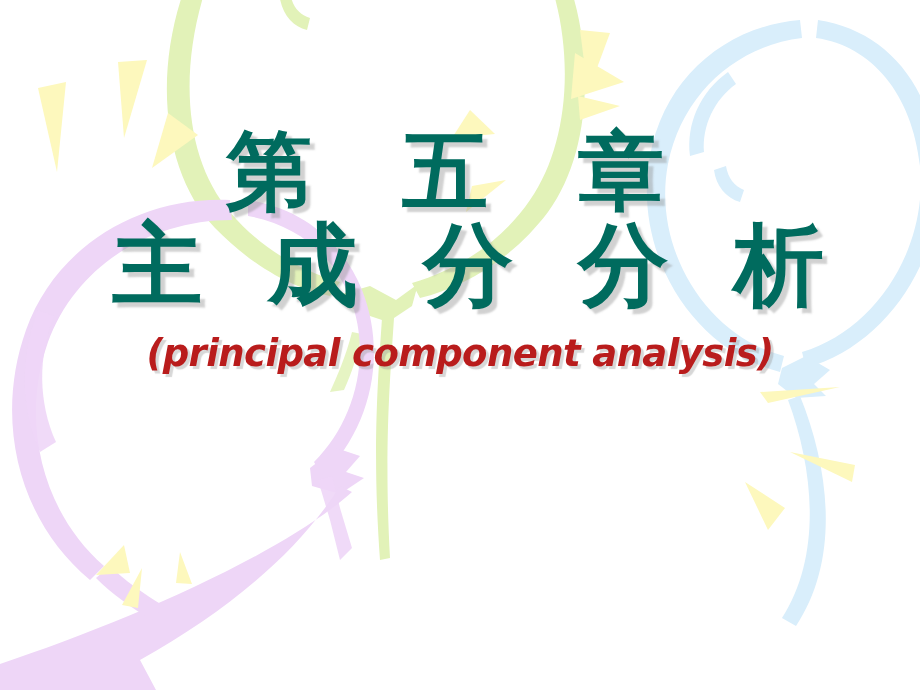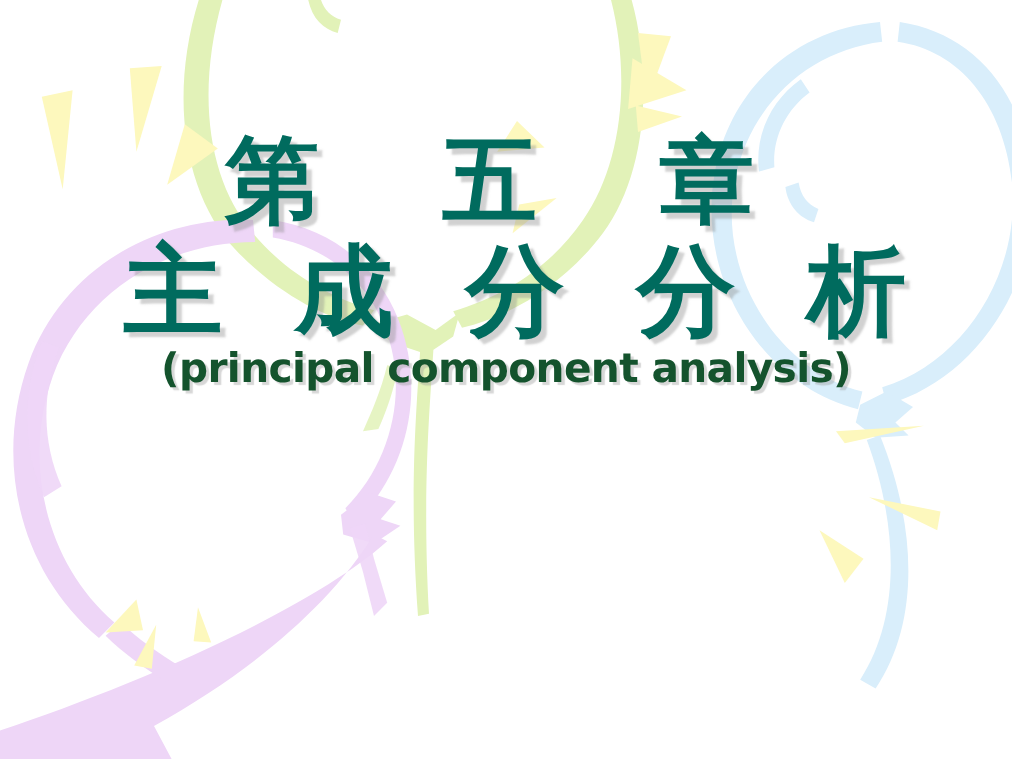--- a/index.html
+++ b/index.html
@@ -35,37 +35,37 @@
     font-weight: 700;
     color: #006b5e;
     text-shadow: 5px 5px 2px rgba(140,140,140,0.40);
     white-space: nowrap;
     line-height: 1.0;
   }
   #title-line-1 {
     font-size: 86px;
     letter-spacing: 30px;
     margin-bottom: 6px;
-    font-family: Liberation Mono, monospace;
   }
   #title-line-2 {
     font-size: 90px;
     letter-spacing: 17px;
     padding-left: 33px;
     margin-top: 4px;
   }
   #subtitle-line {
     font-family: "DejaVu Sans", "Liberation Sans", sans-serif;
     font-weight: 700;
     font-size: 37px;
-    color: #14532d;
+    color: #b91c1c;
     text-shadow: 3px 3px 1px rgba(150,150,150,0.38);
     white-space: nowrap;
     letter-spacing: -0.6px;
-    margin-top: 3px;
+    margin-top: 22px;
+    font-style: italic;
   }
 </style>
 </head>
 <body>
 
 <div id="slide">
 
   <svg id="bg-layer" viewBox="0 0 920 690" width="920" height="690" xmlns="http://www.w3.org/2000/svg">
 
     <g>

